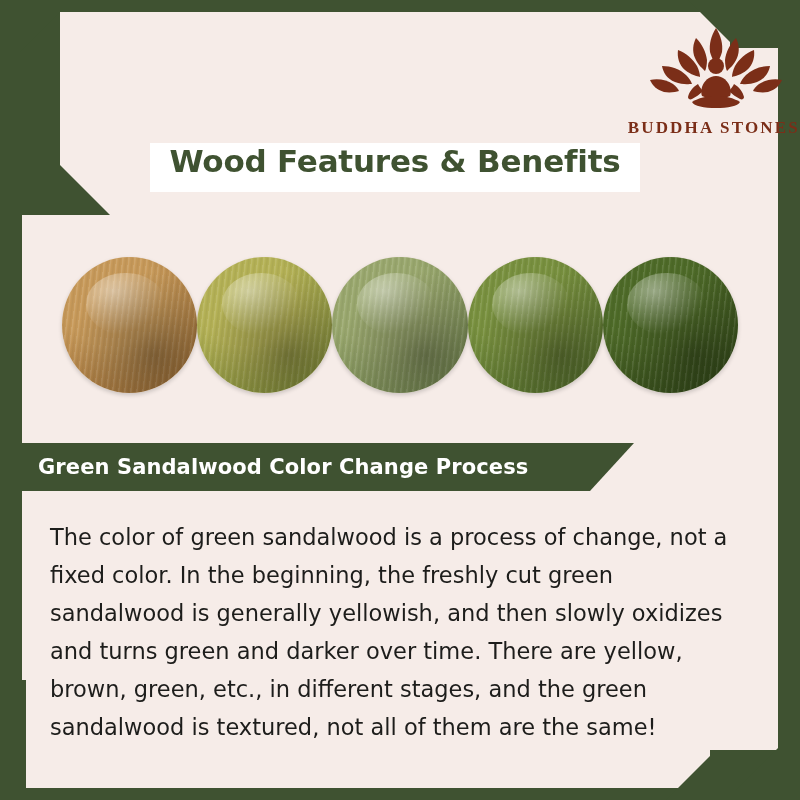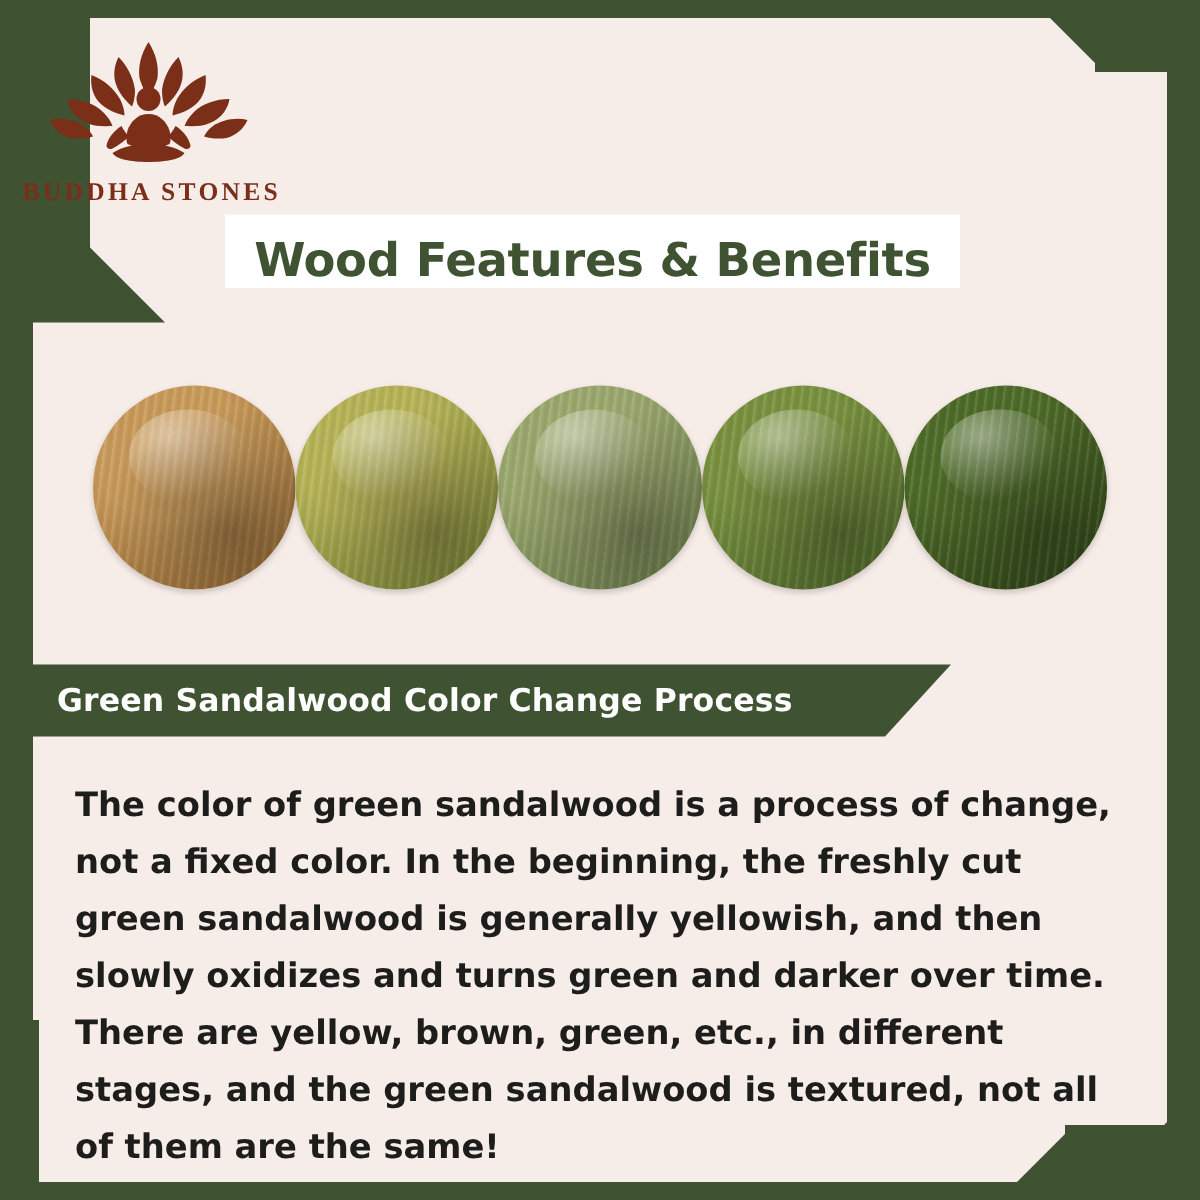--- a/index.html
+++ b/index.html
@@ -92,43 +92,43 @@
     position: absolute;
     right: 70px; top: 0;
     width: 0; height: 0;
     border-right: 42px solid #3f5231;
     border-bottom: 42px solid transparent;
   }
 
   
   .logo-wrap {
     position: absolute;
-    left: 15px; right: 0; top: 22px;
+    left: 0; right: 0; top: 22px;
     display: flex;
     flex-direction: column;
-    align-items: flex-start;
+    align-items: flex-end;
   }
   .logo-mark { width: 168px; height: 92px; display: block; }
   .brand-name {
     margin-top: 4px;
     font-size: 17px;
     letter-spacing: 2.2px;
     font-weight: bold;
     color: #7b2e18;
     font-family: "Liberation Serif", serif;
   }
 
   
   .title-band {
     position: absolute;
     left: 150px; top: 143px;
     width: 490px; height: 49px;
     background: #ffffff;
     display: flex;
-    align-items: flex-end;
+    align-items: flex-start;
     justify-content: center;
   }
   .title-band .title-text {
     font-size: 31px;
     font-weight: bold;
     color: #3f5231;
     letter-spacing: -0.2px;
     font-family: "DejaVu Sans", sans-serif;
   }
 
@@ -201,21 +201,21 @@
 
   
   .body-text {
     position: absolute;
     left: 50px; top: 518px;
     width: 700px;
     font-size: 22.5px;
     line-height: 38px;
     color: #1d1d1b;
     font-family: "DejaVu Sans", sans-serif;
-    font-weight: 700;
+    font-weight: 400;
   }
 
   
   .block-lower-left {
     position: absolute;
     left: 0; bottom: 0;
     width: 26px; height: 120px;
     background: #3f5231;
   }
   .block-lower-right {

